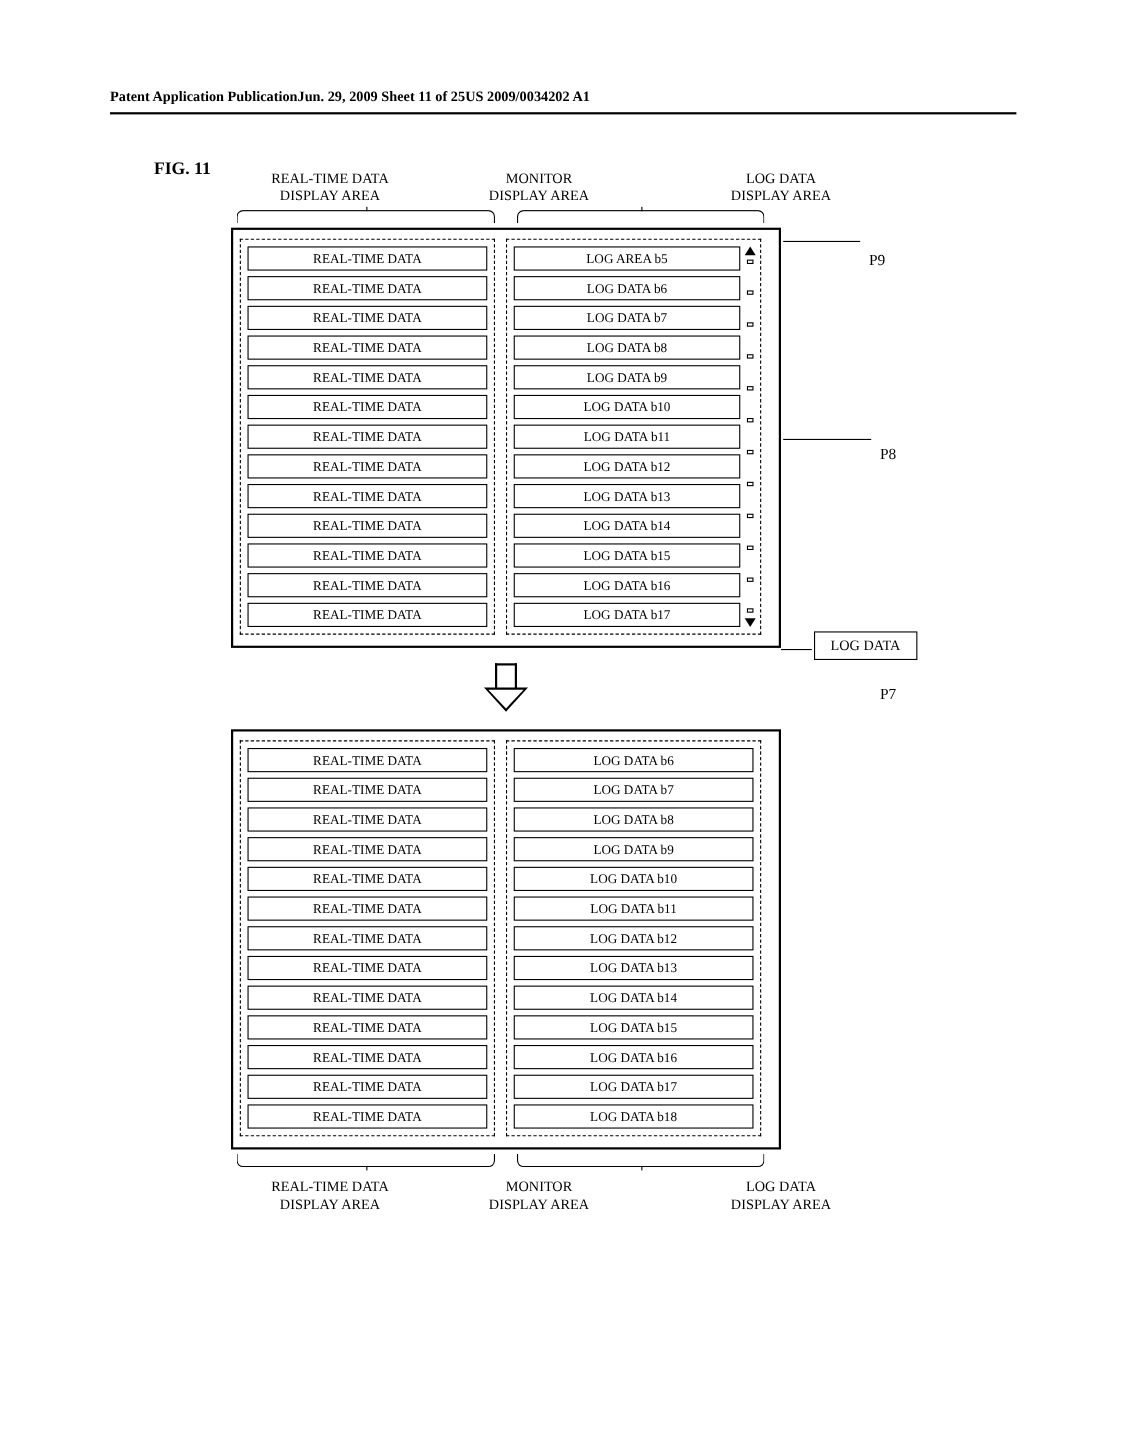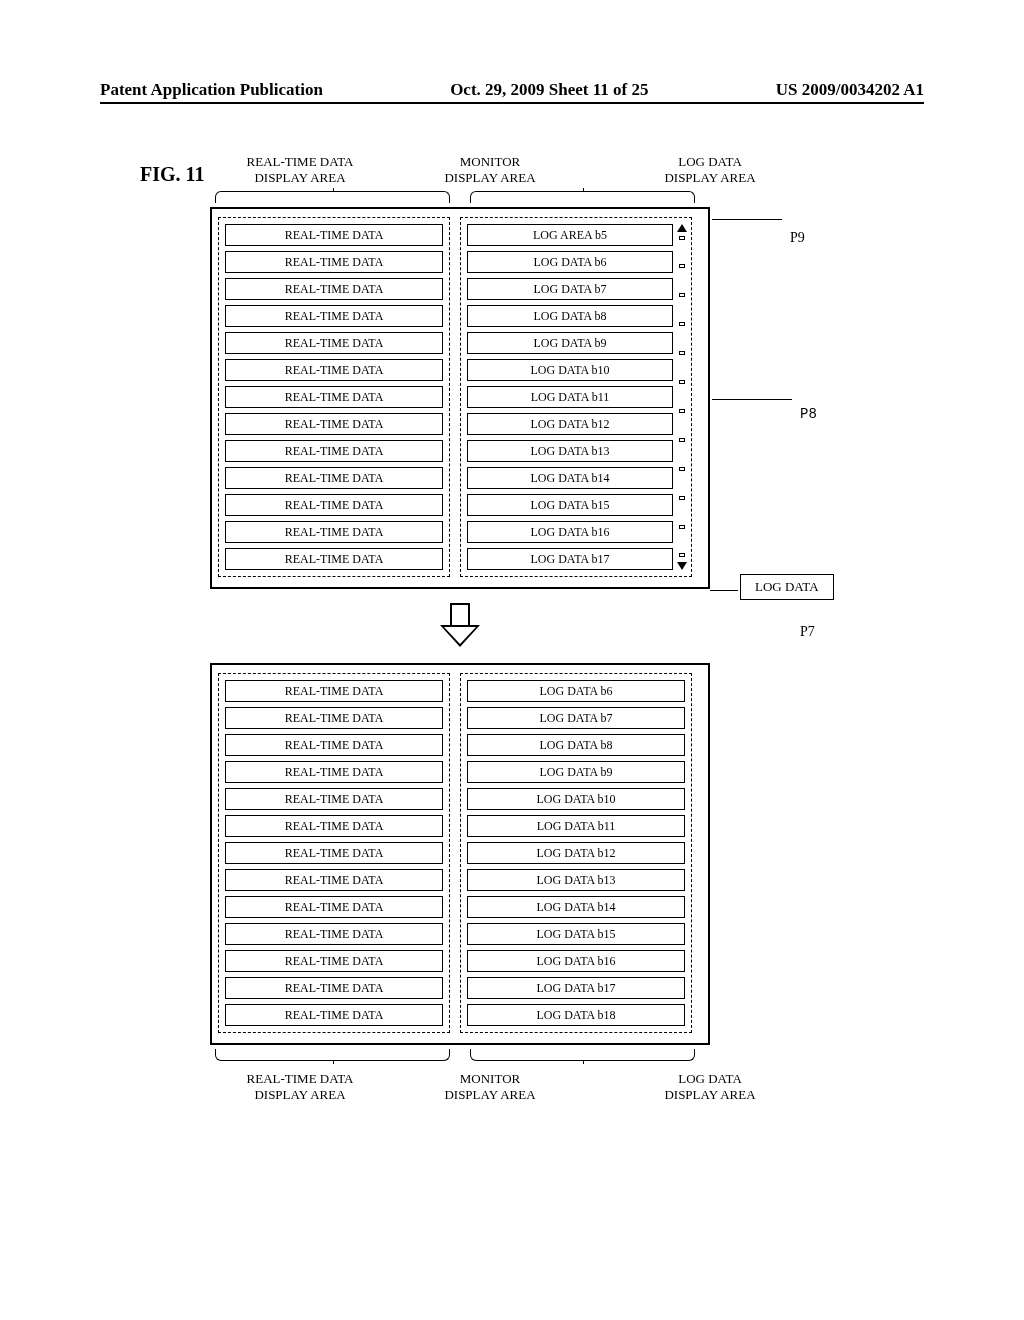--- a/index.html
+++ b/index.html
@@ -12,36 +12,36 @@
     font-family: "Times New Roman", serif;
     position: relative;
     color: #000;
   }
   .header {
     position: absolute;
     top: 80px;
     left: 100px;
     right: 100px;
     display: flex;
-    justify-content: space-between;
-    font-size: 17px;
+    justify-content: flex-start;
+    font-size: 13px;
     font-weight: bold;
   }
   .header-line {
     position: absolute;
     top: 102px;
     left: 100px;
     right: 100px;
     border-top: 2px solid #000;
   }
   .fig-label {
     position: absolute;
-    top: 163px;
+    top: 145px;
     left: 140px;
-    font-size: 20px;
+    font-size: 16px;
     font-weight: bold;
   }
   .diagram-wrap {
     position: absolute;
     top: 154px;
     left: 100px;
     width: 840px;
   }
   .label-group {
     display: flex;
@@ -147,21 +147,21 @@
   .lead {
     position: absolute; border-top: 1px solid #000;
   }
   .p-label { font-size: 14px; position: absolute; text-align: right; }
 </style>
 </head>
 <body>
 
 <div class="header">
   <span>Patent Application Publication</span>
-  <span>Oct. 29, 2009  Sheet 11 of 25</span>
+  <span>Jun. 29, 2009  Sheet 11 of 25</span>
   <span>US 2009/0034202 A1</span>
 </div>
 <div class="header-line"></div>
 
 <div class="fig-label">FIG. 11</div>
 
 <div class="diagram-wrap">
 
   <div class="label-group">
     <div class="lbl lbl-rt" style="white-space:pre-line">REAL-TIME DATA
@@ -230,21 +230,21 @@
           <div class="cell">LOG DATA b16</div>
           <div class="cell">LOG DATA b17</div>
         </div>
     </div>
 
     <div class="lead" style="left:500px; top:10px; width:70px;"></div>
     <div class="lead" style="left:500px; top:190px; width:80px;"></div>
   </div>
 
   <div class="p-label" style="top:76px; left:690px;">P9</div>
-  <div class="p-label" style="top:252px; left:700px;font-family:Liberation Mono, monospace;">P8</div>
+  <div class="p-label" style="top:252px; left:700px;">P8</div>
   <div class="callout" style="top:420px; left:640px;">
     <div class="box">LOG DATA</div>
   </div>
   <div class="p-label" style="top:470px; left:700px;">P7</div>
   <div class="lead" style="top:436px; left:610px; width:28px;"></div>
 
   <div class="downarrow-shape">
     <div class="shaft"></div>
     <div class="head"></div>
     <div class="head-inner"></div>

